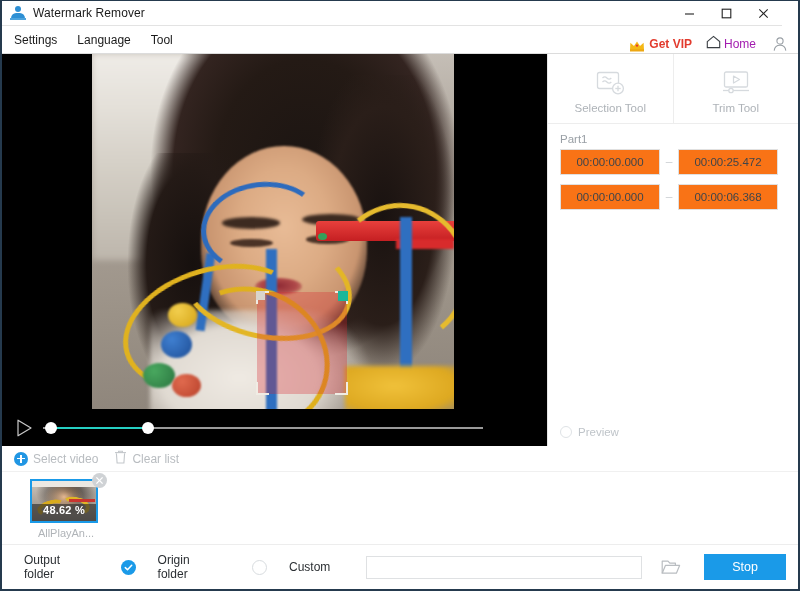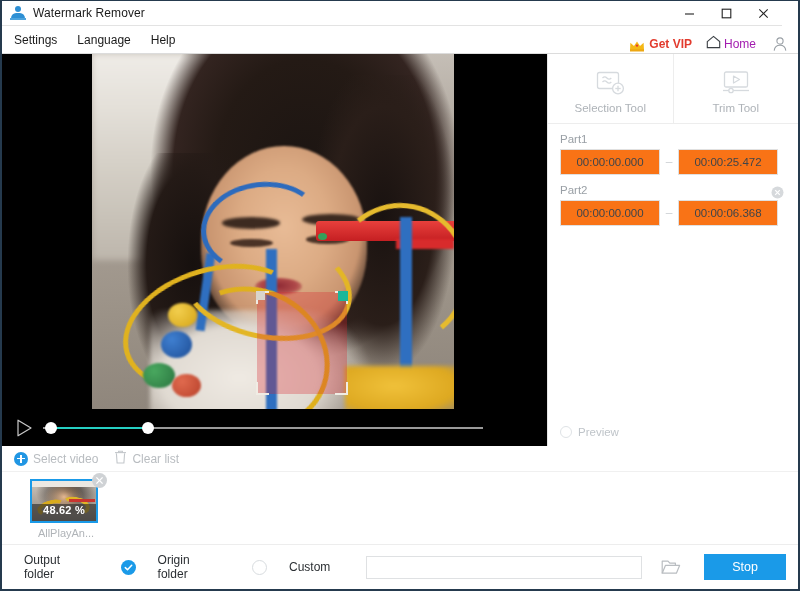--- a/index.html
+++ b/index.html
@@ -398,21 +398,21 @@
             <line x1="1.3" y1="1.3" x2="9.7" y2="9.7" stroke="#222" stroke-width="1.1"></line>
             <line x1="9.7" y1="1.3" x2="1.3" y2="9.7" stroke="#222" stroke-width="1.1"></line>
           </svg>
       </div>
     </div>
   </div>
 
   <div class="menubar">
     <div class="menu-item">Settings</div>
     <div class="menu-item">Language</div>
-    <div class="menu-item">Help</div>
+    <div class="menu-item">Tool</div>
     <div class="menu-right">
       <div class="vip">
         <span class="crown">
           <svg width="16" height="12" viewBox="0 0 16 12">
             <path d="M1 10 L1.4 2.8 L5 6 L8 1.6 L11 6 L14.6 2.8 L15 10 Z" fill="#f5b816"></path>
             <rect x="1" y="9.3" width="14" height="2.2" fill="#eda712"></rect>
             <circle cx="8" cy="5.6" r="1.2" fill="#e23b2e"></circle>
           </svg>
         </span>
         <span class="vip-label">Get VIP</span>
@@ -521,30 +521,20 @@
     <div class="parts">
       <div class="part-block">
         <div class="part-label">Part1</div>
         <div class="part-row">
           <input class="time-input" value="00:00:00.000" style="">
           <span class="dash">–</span>
           <input class="time-input" value="00:00:25.472" style="">
         </div>
       </div>
       <div class="part-block">
-        <div class="part2-head">
-          <div class="part-label">Part2</div>
-          <span class="remove-btn">
-            <svg width="13" height="13" viewBox="0 0 13 13">
-              <circle cx="6.5" cy="6.5" r="6" fill="#d6d9dc"></circle>
-              <line x1="4.2" y1="4.2" x2="8.8" y2="8.8" stroke="#ffffff" stroke-width="1.2"></line>
-              <line x1="8.8" y1="4.2" x2="4.2" y2="8.8" stroke="#ffffff" stroke-width="1.2"></line>
-            </svg>
-          </span>
-        </div>
         <div class="part-row">
           <input class="time-input" value="00:00:00.000" style="">
           <span class="dash">–</span>
           <input class="time-input" value="00:00:06.368" style="">
         </div>
       </div>
     </div>
 
     <div class="preview-row">
       <span class="radio-empty"></span>

